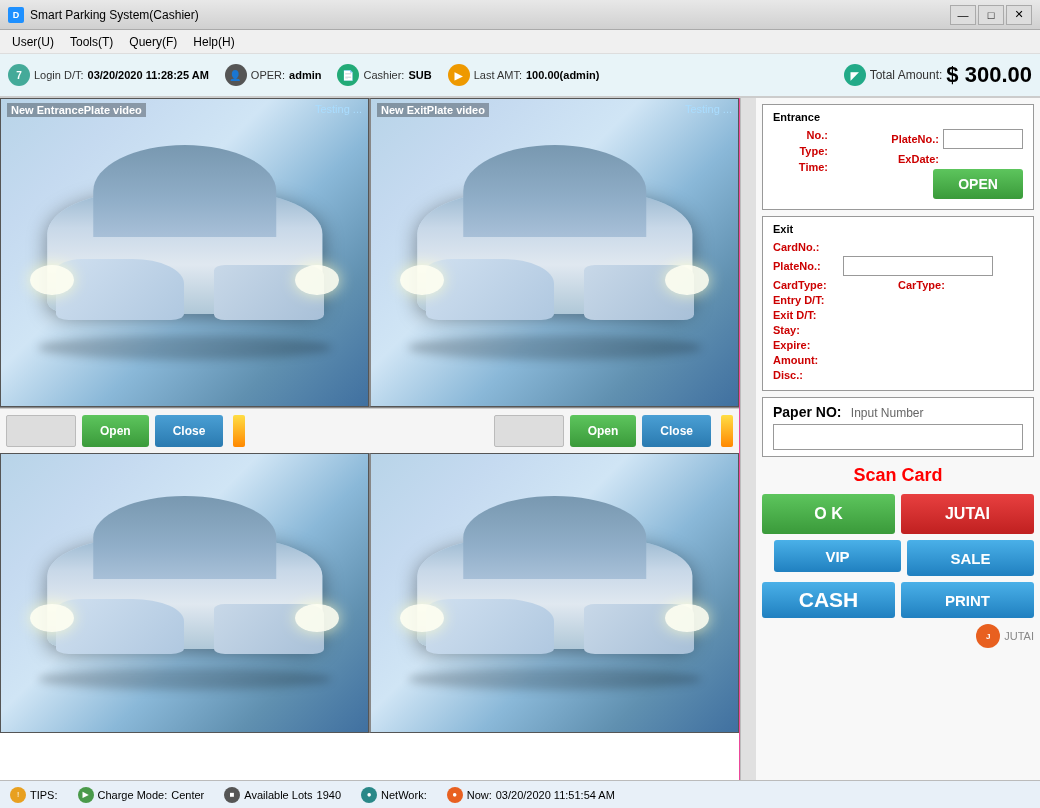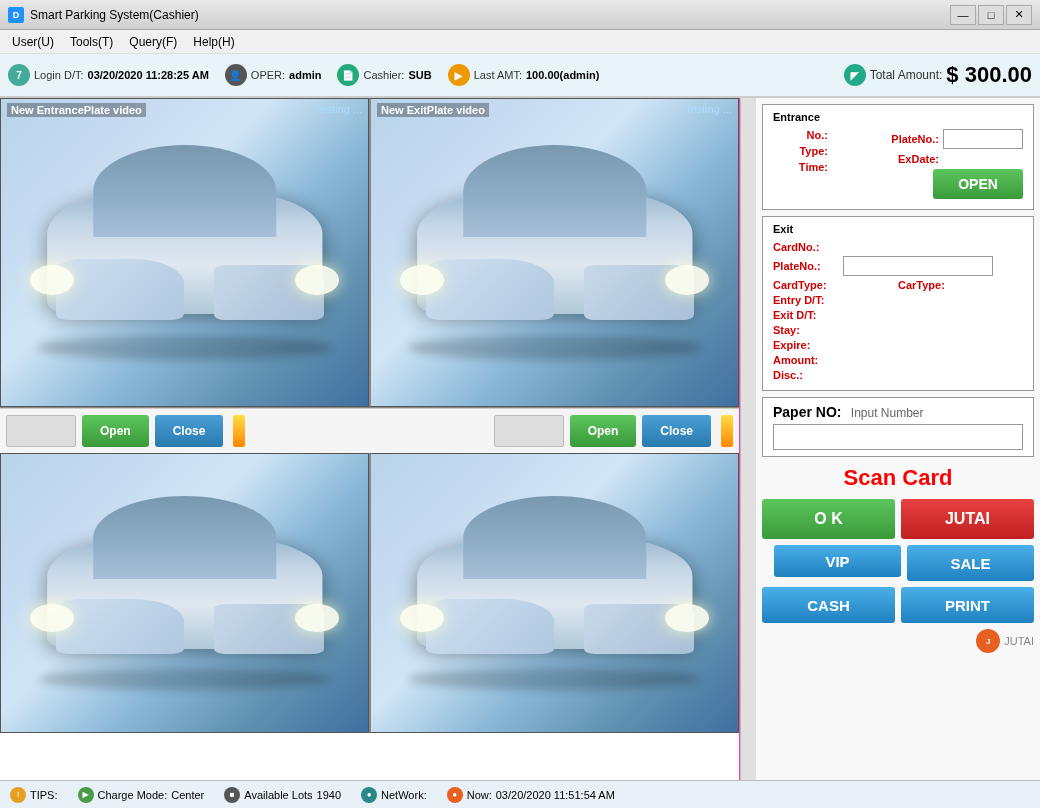--- a/index.html
+++ b/index.html
@@ -79,29 +79,29 @@
     .exit-value { font-size: 11px; color: #333; flex: 1; }
     .exit-input { border: 1px solid #999; height: 20px; flex: 1; max-width: 150px; font-size: 11px; padding: 1px 3px; }
     
     
     .paper-section { margin-top: 4px; }
     .paper-label { font-weight: bold; font-size: 14px; color: #000; }
     .paper-hint { font-size: 12px; color: #666; margin-left: 6px; }
     .paper-input { border: 1px solid #999; width: 100%; height: 26px; margin-top: 4px; font-size: 12px; padding: 2px 4px; }
     
     
-    .scan-card-text { color: #ff0000; font-weight: bold; font-size: 22px; text-align: center; margin: 8px 0; }
+    .scan-card-text { color: #ff0000; font-weight: bold; font-size: 18px; text-align: center; margin: 8px 0; }
     
     
     .btn-row { display: flex; gap: 6px; margin-bottom: 6px; }
     .btn-ok { background: linear-gradient(to bottom, #5dc55d, #3a9a3a); color: white; border: none; flex: 1; height: 40px; font-size: 16px; font-weight: bold; cursor: pointer; border-radius: 3px; }
     .btn-cancel { background: linear-gradient(to bottom, #e84040, #c02020); color: white; border: none; flex: 1; height: 40px; font-size: 16px; font-weight: bold; cursor: pointer; border-radius: 3px; }
     .btn-vip { background: linear-gradient(to bottom, #4ab0e8, #2080c0); color: white; border: none; flex: 1; height: 32px; font-size: 15px; font-weight: bold; cursor: pointer; border-radius: 3px; margin-left: 12px; }
     .btn-sale { background: linear-gradient(to bottom, #4ab0e8, #2080c0); color: white; border: none; flex: 1; height: 36px; font-size: 15px; font-weight: bold; cursor: pointer; border-radius: 3px; }
-    .btn-cash { background: linear-gradient(to bottom, #4ab0e8, #2080c0); color: white; border: none; flex: 1; height: 36px; font-size: 15px; font-weight: bold; cursor: pointer; border-radius: 3px; }
+    .btn-cash { background: linear-gradient(to bottom, #4ab0e8, #2080c0); color: white; border: none; flex: 1; height: 36px; font-size: 21px; font-weight: bold; cursor: pointer; border-radius: 3px; }
     .btn-print { background: linear-gradient(to bottom, #4ab0e8, #2080c0); color: white; border: none; flex: 1; height: 36px; font-size: 15px; font-weight: bold; cursor: pointer; border-radius: 3px; }
     
     
     #bottom-bar { height: 28px; background: #e8f0f8; border-top: 1px solid #bbb; display: flex; align-items: center; padding: 0 10px; gap: 20px; font-size: 11px; }
     .bottom-item { display: flex; align-items: center; gap: 4px; }
     .bottom-icon { width: 16px; height: 16px; border-radius: 50%; display: inline-flex; align-items: center; justify-content: center; font-size: 8px; color: white; }
     .bi-yellow { background: #e8a020; }
     .bi-green { background: #4a9a4a; }
     .bi-teal { background: #2a8888; }
     .bi-orange { background: #e86020; }

